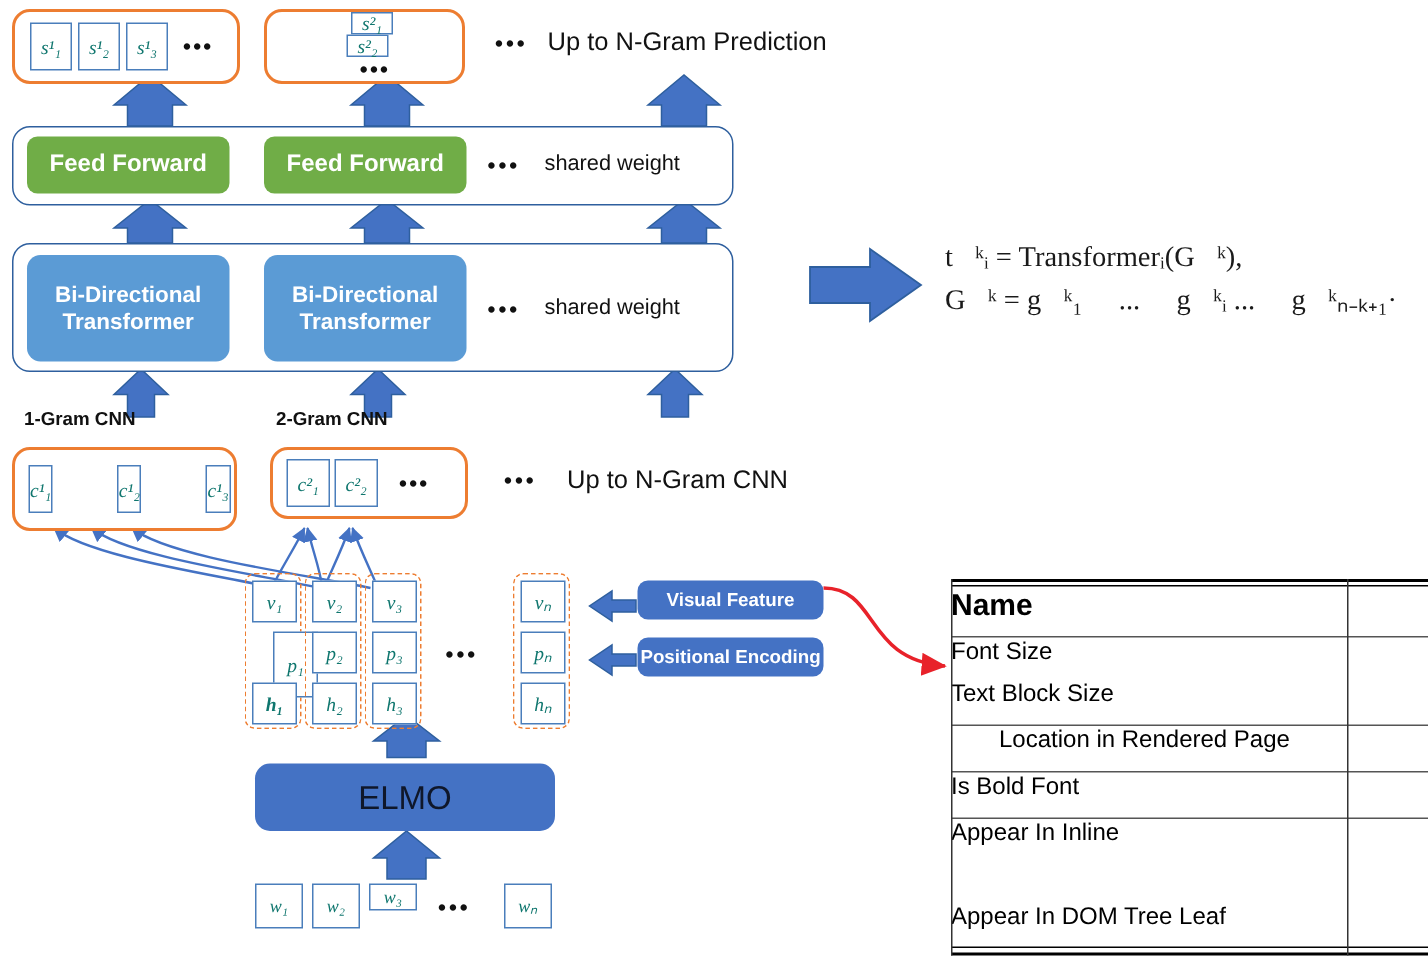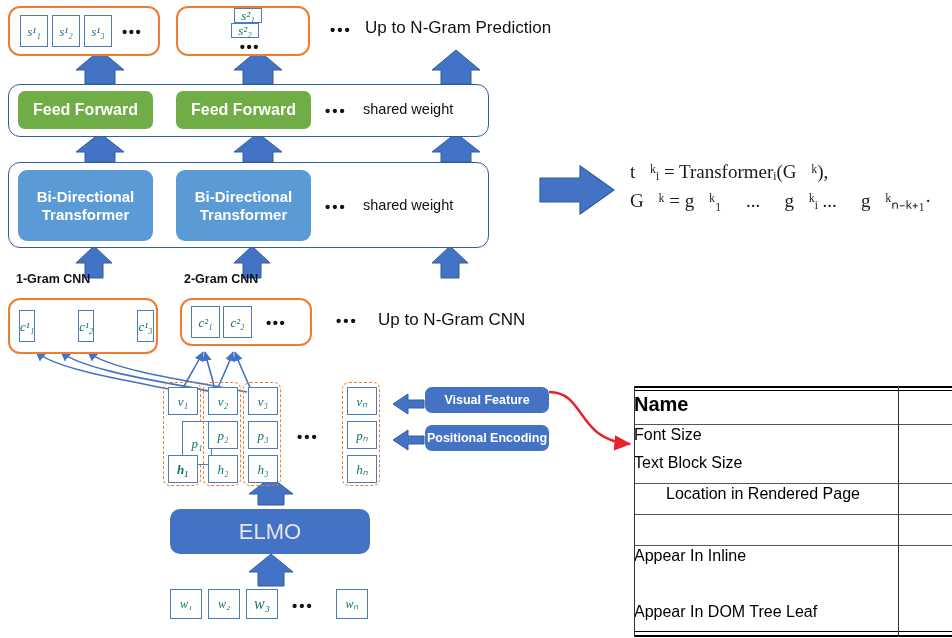--- a/index.html
+++ b/index.html
@@ -83,21 +83,21 @@
     justify-content: center;
     text-align: center;
     font-weight: bold;
     font-size: 15px;
     line-height: 1.18;
     box-sizing: border-box;
   }
   .dblue-block {
     background: #4472c4;
     border-radius: 10px;
-    color: #e5e5e5;
+    color: #0f172a;
     display: flex;
     align-items: center;
     justify-content: center;
     font-weight: normal;
     font-size: 22px;
     box-sizing: border-box;
   }
   .pill {
     background: #4472c4;
     border-radius: 7px;
@@ -346,21 +346,21 @@
   <div class="abs pill" style="left:425px; top:425px; width:124px; height:26px;">Positional Encoding</div>
 
   <div class="abs dblue-block" style="left:170px; top:509px; width:200px; height:45px;">ELMO</div>
 
   <div class="abs tok" style="left:170px; top:589px; width:32px; height:30px; font-size:12px;">
     <span>w₁</span>
   </div>
   <div class="abs tok" style="left:208px; top:589px; width:32px; height:30px; font-size:12px;">
     <span>w₂</span>
   </div>
-  <div class="abs tok" style="left:246px; top:589px; width:32px; height:30px; font-size:16px;">
+  <div class="abs tok" style="left:246px; top:589px; width:32px; height:18px; font-size:12px;">
     <span>w₃</span>
   </div>
   <div class="abs dots-inline" style="left:292px; top:597px;">•••</div>
   <div class="abs tok" style="left:336px; top:589px; width:32px; height:30px; font-size:12px;">
     <span>wₙ</span>
   </div>
 
   <div class="abs" style="left:630px; top:158px; width:316px; height:80px;
               font-family:'Liberation Serif', serif; color:#1a1a1a;">
     <div style="font-size:19px; line-height:1.5; white-space:nowrap;">t⃗ᵏᵢ = Transformerᵢ(G⃗ᵏ),</div>
@@ -376,20 +376,21 @@
                 font-weight:bold; font-size:20px;">Name</div>
     <div class="rule" style="left:0; top:38px; width:318px; height:1.4px;"></div>
 
     <div class="cell" style="position:absolute; left:0; top:40px; width:264px; height:28px;">Font Size</div>
     <div class="cell" style="position:absolute; left:0; top:68px; width:264px; height:28px;">Text Block Size</div>
     <div class="rule" style="left:0; top:97px; width:318px; height:1.4px;"></div>
 
     <div class="cell" style="position:absolute; left:0; top:99px; width:264px; height:28px;margin-left:32px;">Location in Rendered Page</div>
     <div class="rule" style="left:0; top:128px; width:318px; height:1.4px;"></div>
 
+    <div class="cell" style="position:absolute; left:0; top:130px; width:264px; height:28px;">Is Bold Font</div>
     <div class="rule" style="left:0; top:159px; width:318px; height:1.4px;"></div>
 
     <div class="cell" style="position:absolute; left:0; top:161px; width:264px; height:28px;">Appear In Inline</div>
     <div class="cell" style="position:absolute; left:0; top:217px; width:264px; height:28px;">Appear In DOM Tree Leaf</div>
 
     <div class="rule" style="left:0; top:245px; width:318px; height:1.4px; background:#000;"></div>
     <div class="rule" style="left:0; top:249px; width:318px; height:2px; background:#000;"></div>
 
     <div class="rule" style="left:0; top:0; width:1.4px; height:251px; background:#333;"></div>
     <div class="rule" style="left:264px; top:0; width:1.4px; height:251px; background:#333;"></div>

